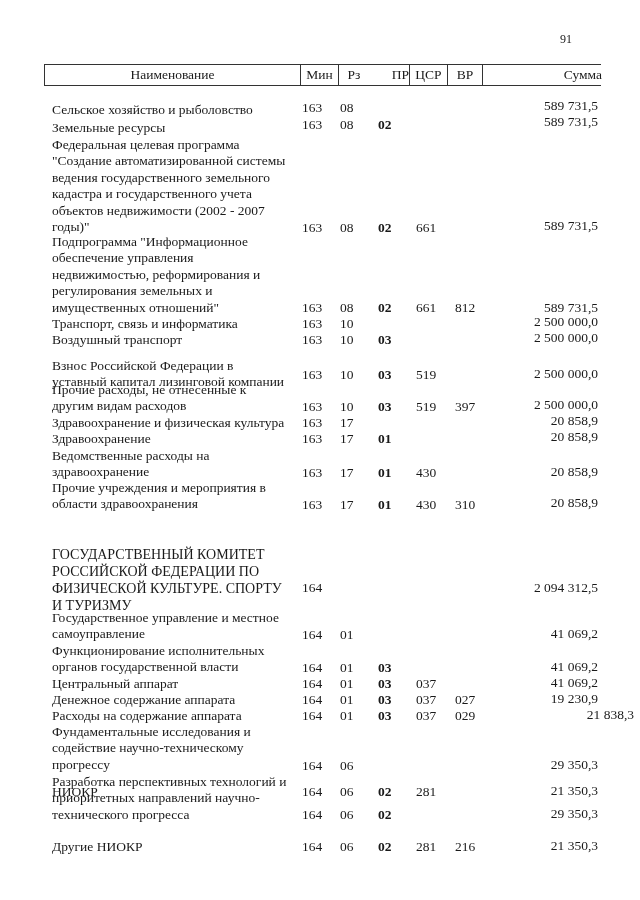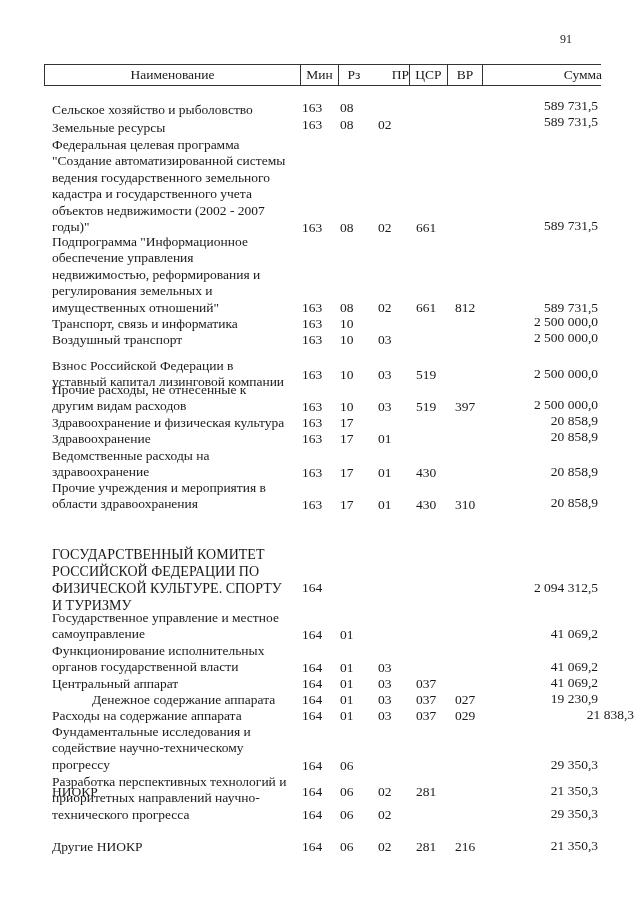--- a/index.html
+++ b/index.html
@@ -24,21 +24,21 @@
   .header .hcell.first { border-left: none; }
   .rows { position: absolute; left: 0; top: 0; width: 640px; }
   .row {
     position: absolute; left: 0; width: 640px; font-size: 13.5px; line-height: 16.4px;
   }
   .row .name { position: absolute; left: 52px; width: 235px; white-space: pre-line; }
   .row .name.caps { font-size: 14px; line-height: 17px; }
   .row .code { position: absolute; bottom: 0; }
   .row .c-min { left: 302px; }
   .row .c-rz { left: 340px; }
-  .row .c-pr { left: 378px; }
+  .row .c-pr { left: 378px; font-weight: bold; }
   .row .c-csr { left: 416px; }
   .row .c-vr { left: 455px; }
   .row .c-sum { right: 42px; text-align: right; }
 </style>
 </head>
 <body>
 
 <div class="page-number">91</div>
 
 <div class="header">
@@ -197,21 +197,21 @@
   <div class="row" style="top:676px;height:16px;">
     <div class="name" style="top:0;">Центральный аппарат</div>
     <div class="code c-min">164</div>
     <div class="code c-rz">01</div>
     <div class="code c-pr">03</div>
     <div class="code c-csr">037</div>
     <div class="code c-sum" style="bottom:1px;">41 069,2</div>
   </div>
 
   <div class="row" style="top:692px;height:16px;">
-    <div class="name" style="top:0;margin-left:40px;">Денежное содержание аппарата</div>
+    <div class="name" style="top:0;">Денежное содержание аппарата</div>
     <div class="code c-min">164</div>
     <div class="code c-rz">01</div>
     <div class="code c-pr">03</div>
     <div class="code c-csr">037</div>
     <div class="code c-vr">027</div>
     <div class="code c-sum" style="bottom:1px;">19 230,9</div>
   </div>
 
   <div class="row" style="top:708px;height:16px;padding-left:36px;">
     <div class="name" style="top:0;">Расходы на содержание аппарата</div>

